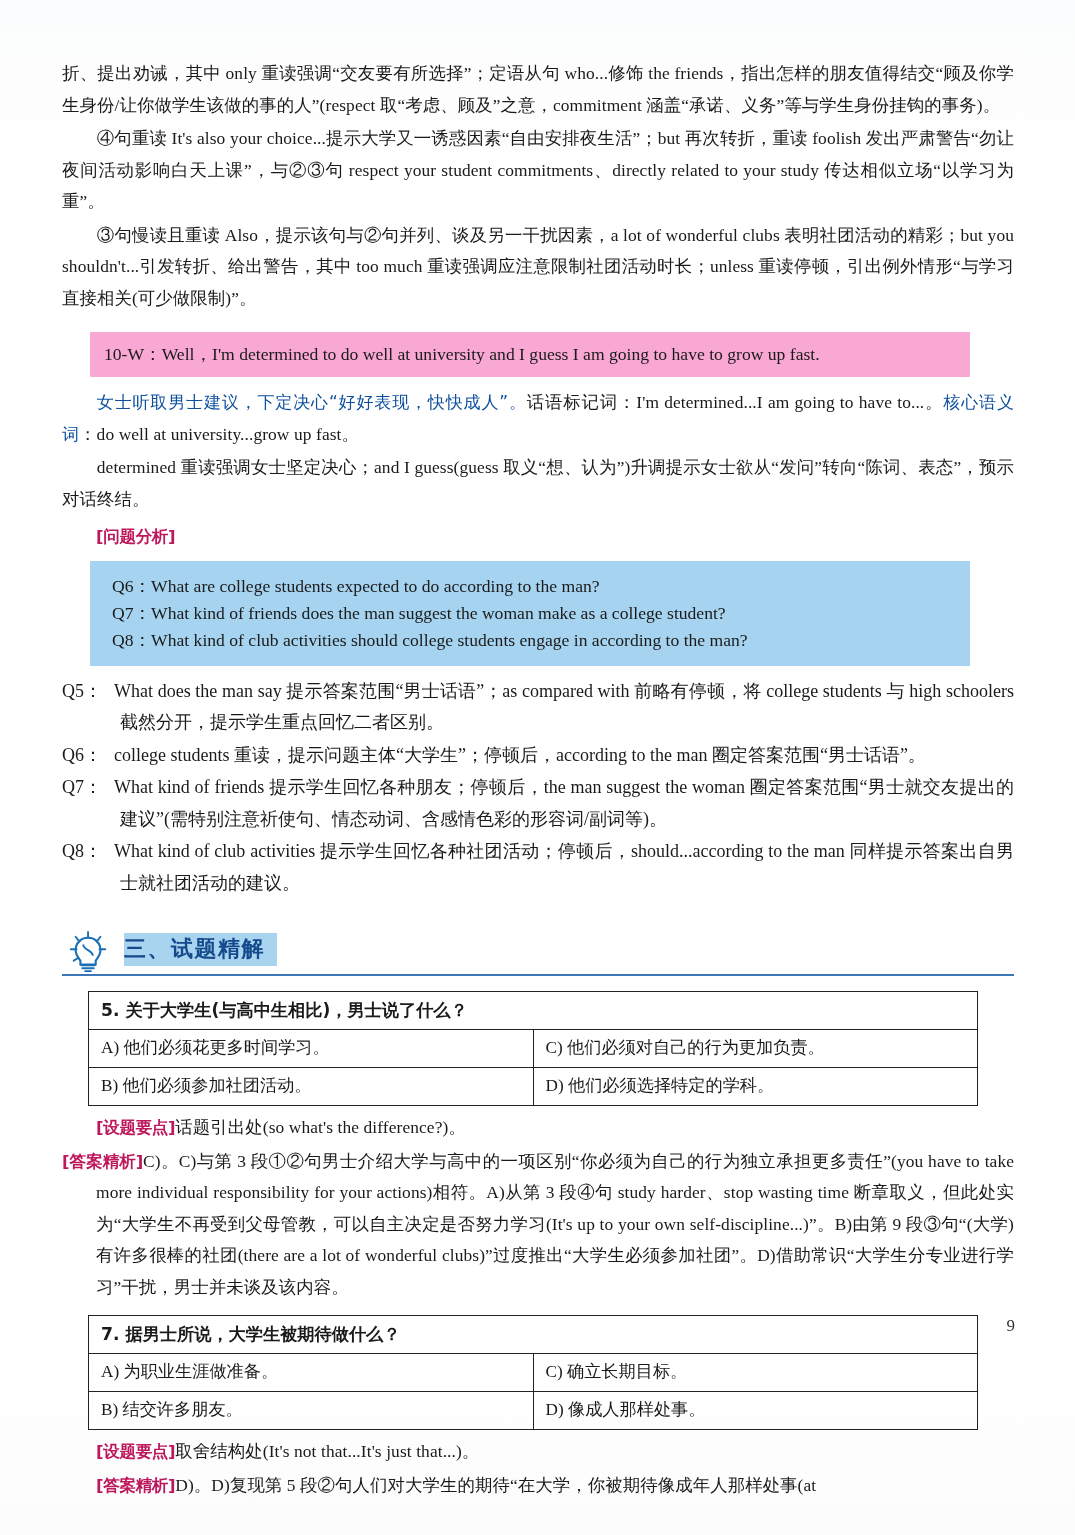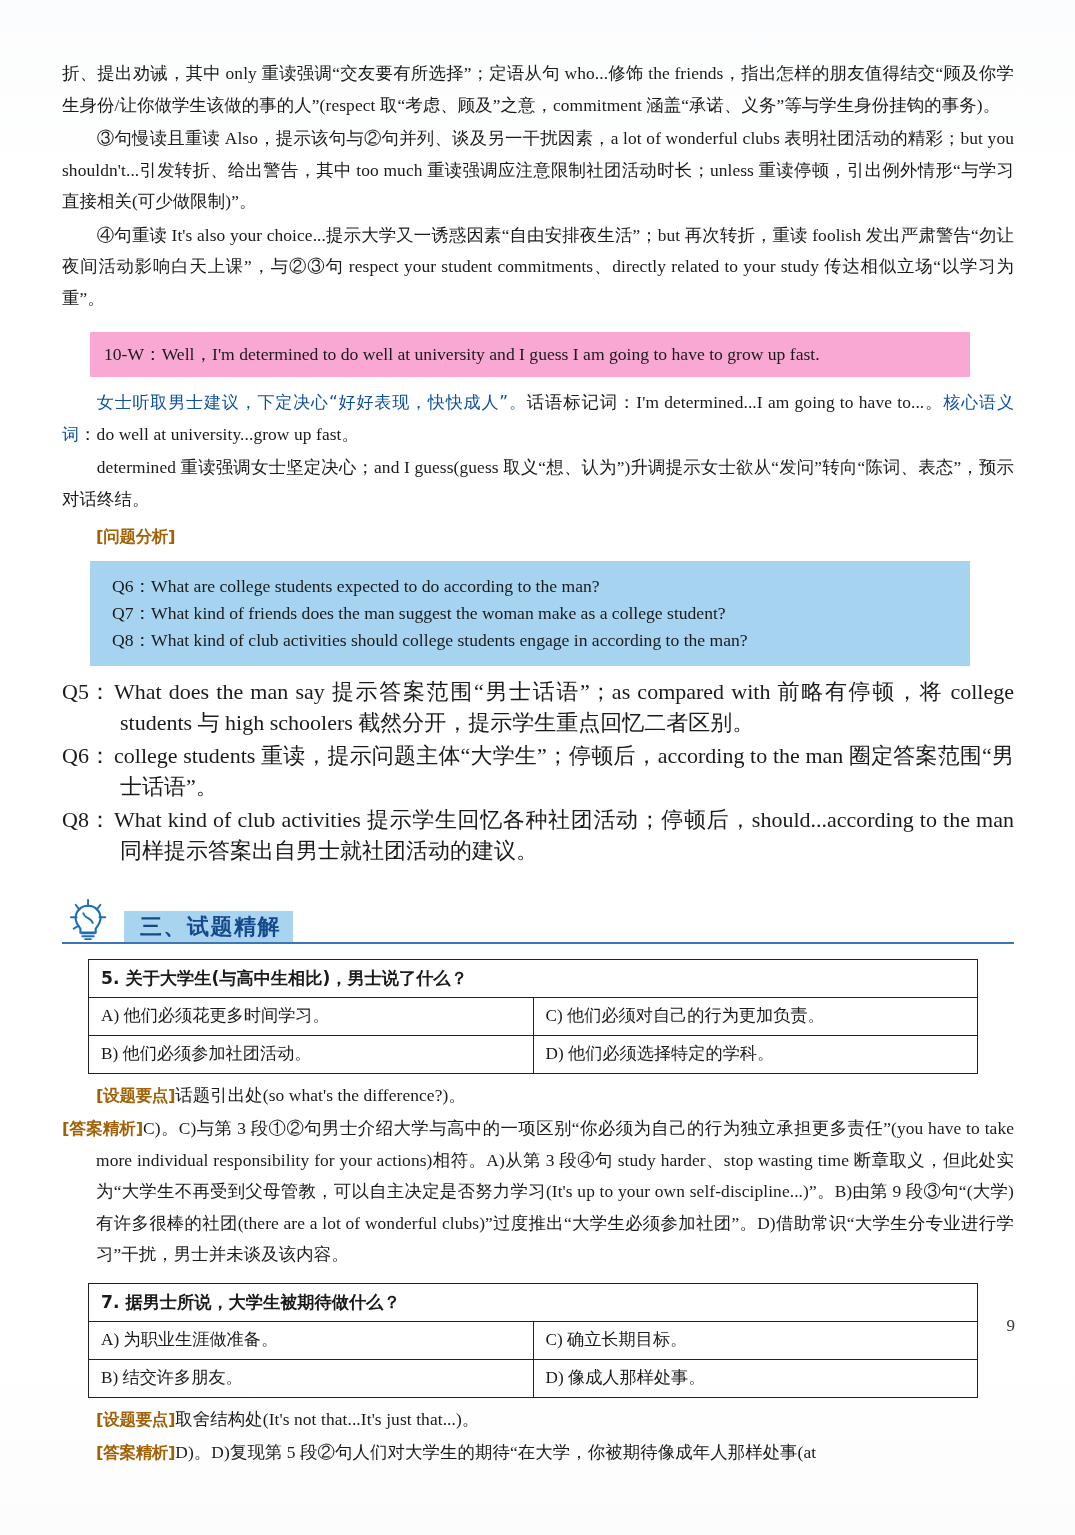--- a/index.html
+++ b/index.html
@@ -51,21 +51,21 @@
     line-height: 24px;
     border-radius: 1px;
   }
   .blue-bold {
     color: #0d4f9e;
     font-weight: normal;
     font-family: "DejaVu Sans", "Liberation Sans", sans-serif;
     font-size: 17px;
   }
   .tag-label {
-    color: #a16207;
+    color: #be185d;
     font-weight: bold;
     font-family: "DejaVu Sans", "Liberation Sans", sans-serif;
     font-size: 16.5px;
     letter-spacing: -0.3px;
     margin-top: 16px;
   }
   .sec-note {
     margin: 12px 0 4px 34px;
   }
   
@@ -77,21 +77,21 @@
     padding: 12px 16px 12px 22px;
   }
   .q-block .qline {
     font-size: 17.6px;
     line-height: 27px;
     margin: 0;
     white-space: nowrap;
   }
   .qa-list { margin-top: 10px; }
   .qa-item {
-    font-size: 22px;
+    font-size: 18px;
     line-height: 31.5px;
     margin: 0 0 1px 0;
     padding-left: 58px;
     text-indent: -58px;
     text-align: justify;
   }
   .qa-item .qlabel { display: inline-block; width: 52px; text-indent: 0; }
 
   
   .section-head {
@@ -100,28 +100,28 @@
     height: 46px;
   }
   .bulb {
     position: absolute;
     left: 6px; top: -2px;
     width: 42px; height: 44px;
   }
   .section-title {
     position: absolute;
     left: 62px;
-    top: 10px;
+    top: 0;
     background: #a8d4f0;
     color: #14498c;
     font-family: "DejaVu Sans", "Liberation Sans", sans-serif;
     font-weight: bold;
     font-size: 22px;
     letter-spacing: 1.5px;
-    padding: 3px 12px 4px 16px;
+    padding: 3px 12px 4px 0;
     line-height: 26px;
   }
   .head-rule {
     position: absolute;
     left: 0; bottom: 3px;
     width: 952px;
     height: 2px;
     background: #3b76b8;
   }
   
@@ -160,42 +160,43 @@
   }
 </style>
 </head>
 <body>
 
 <div class="page">
   <div class="bg-tint"></div>
   <div class="content">
 
     <p class="para">折、提出劝诫，其中 only 重读强调“交友要有所选择”；定语从句 who...修饰 the friends，指出怎样的朋友值得结交“顾及你学生身份/让你做学生该做的事的人”(respect 取“考虑、顾及”之意，commitment 涵盖“承诺、义务”等与学生身份挂钩的事务)。</p>
+    <p class="para indent">④句重读 It's also your choice...提示大学又一诱惑因素“自由安排夜生活”；but 再次转折，重读 foolish 发出严肃警告“勿让夜间活动影响白天上课”，与②③句 respect your student commitments、directly related to your study 传达相似立场“以学习为重”。</p>
     <p class="para indent">③句慢读且重读 Also，提示该句与②句并列、谈及另一干扰因素，a lot of wonderful clubs 表明社团活动的精彩；but you shouldn't...引发转折、给出警告，其中 too much 重读强调应注意限制社团活动时长；unless 重读停顿，引出例外情形“与学习直接相关(可少做限制)”。</p>
-    <p class="para indent">④句重读 It's also your choice...提示大学又一诱惑因素“自由安排夜生活”；but 再次转折，重读 foolish 发出严肃警告“勿让夜间活动影响白天上课”，与②③句 respect your student commitments、directly related to your study 传达相似立场“以学习为重”。</p>
 
     <div class="dialogue-box">
       <span>10-W：</span><span>Well，I'm determined to do well at university and I guess I am going to have to grow up fast.</span>
     </div>
 
     <p class="para indent"><span class="blue-bold">女士听取男士建议，下定决心“好好表现，快快成人”。</span><span>话语标记词：I'm determined...I am going to have to...。</span><span class="blue-bold">核心语义词</span><span>：do well at university...grow up fast。</span></p>
 
     <p class="para indent">determined 重读强调女士坚定决心；and I guess(guess 取义“想、认为”)升调提示女士欲从“发问”转向“陈词、表态”，预示对话终结。</p>
 
     <p class="para sec-note" style="margin:6px 0 2px 34px;"><span class="tag-label">[问题分析]</span></p>
 
     <div class="q-block">
       <p class="qline"><span>Q6：</span><span>What are college students expected to do according to the man?</span></p>
       <p class="qline"><span>Q7：</span><span>What kind of friends does the man suggest the woman make as a college student?</span></p>
       <p class="qline"><span>Q8：</span><span>What kind of club activities should college students engage in according to the man?</span></p>
     </div>
 
     <div class="qa-list">
       <p class="qa-item"><span class="qlabel">Q5：</span><span>What does the man say 提示答案范围“男士话语”；as compared with 前略有停顿，将 college students 与 high schoolers 截然分开，提示学生重点回忆二者区别。</span></p>
       <p class="qa-item"><span class="qlabel">Q6：</span><span>college students 重读，提示问题主体“大学生”；停顿后，according to the man 圈定答案范围“男士话语”。</span></p>
+      <p class="qa-item"><span class="qlabel">Q7：</span><span>What kind of friends 提示学生回忆各种朋友；停顿后，the man suggest the woman 圈定答案范围“男士就交友提出的建议”(需特别注意祈使句、情态动词、含感情色彩的形容词/副词等)。</span></p>
       <p class="qa-item"><span class="qlabel">Q8：</span><span>What kind of club activities 提示学生回忆各种社团活动；停顿后，should...according to the man 同样提示答案出自男士就社团活动的建议。</span></p>
     </div>
 
     <div class="section-head">
       <svg class="bulb" viewBox="0 0 44 46">
         <g stroke="#1a6fb5" stroke-width="2" fill="none" stroke-linecap="round">
           <line x1="21" y1="1" x2="21" y2="7"></line>
           <line x1="8" y1="6" x2="12" y2="11"></line>
           <line x1="34" y1="6" x2="30" y2="11"></line>
           <line x1="3" y1="19" x2="9" y2="19"></line>

